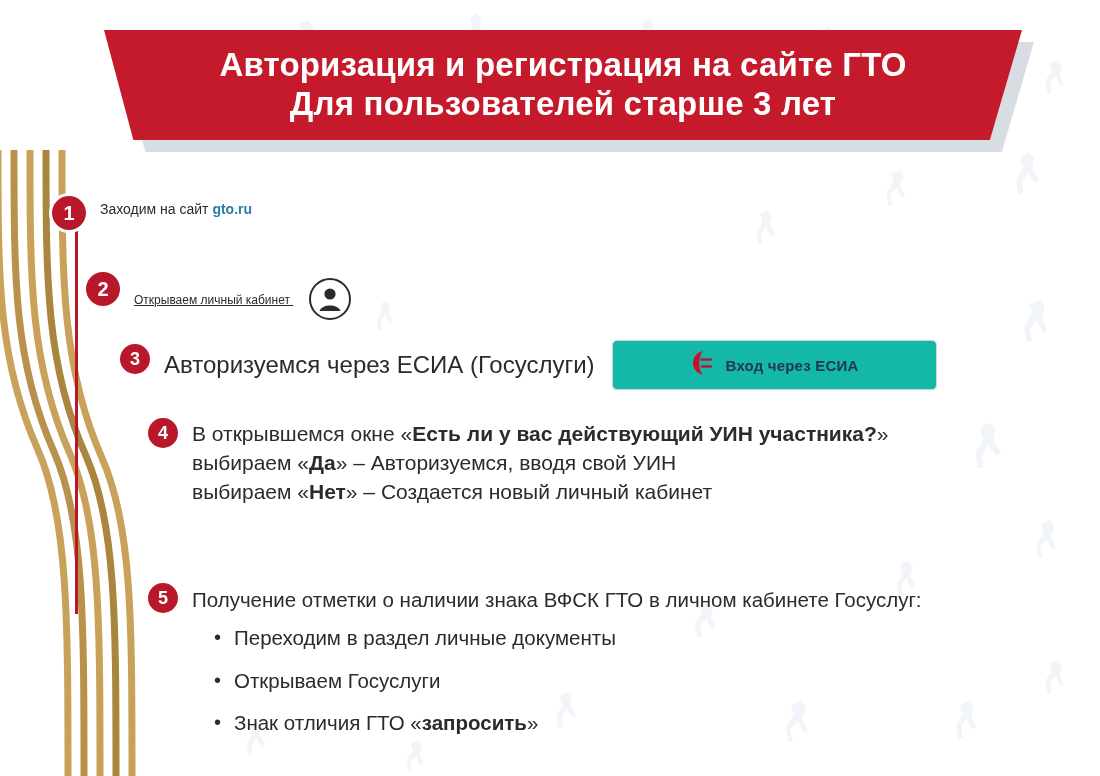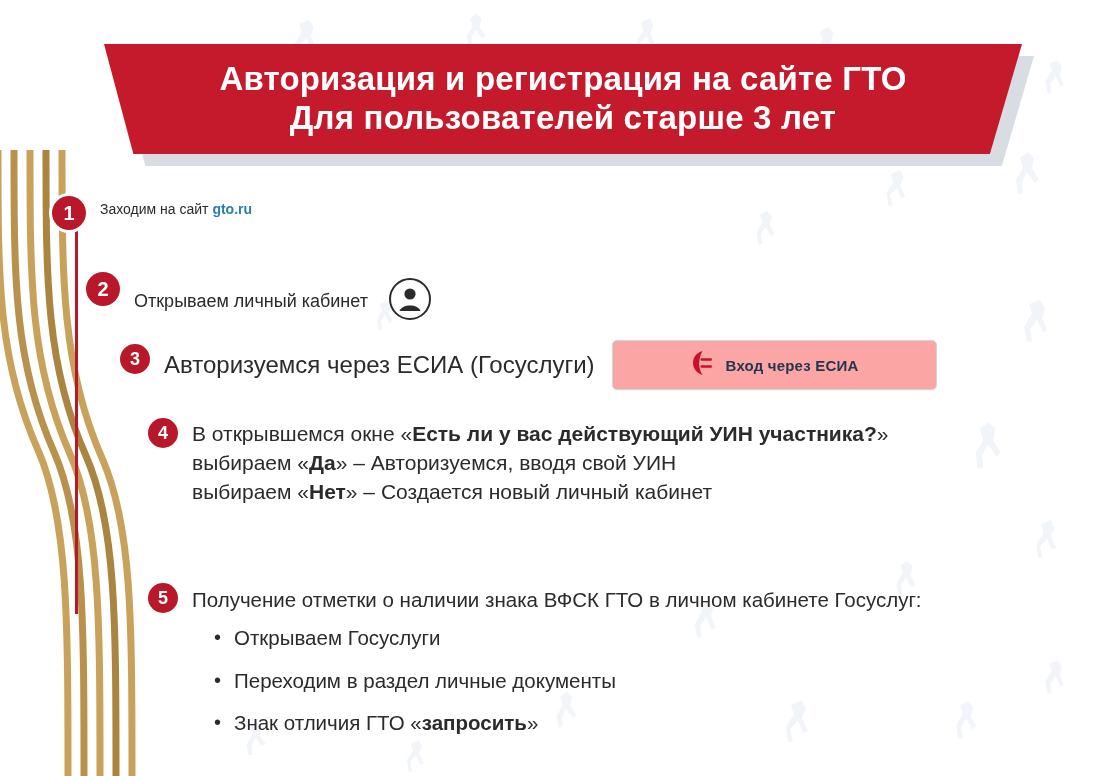--- a/index.html
+++ b/index.html
@@ -27,21 +27,21 @@
     position: absolute;
     inset: 0;
     pointer-events: none;
     opacity: 0.5;
   }
 
   
   .banner-wrap {
     position: absolute;
     left: 104px;
-    top: 44px;
+    top: 30px;
     width: 930px;
     height: 144px;
   }
   .banner-shadow {
     position: absolute;
     left: 12px;
     top: 12px;
     width: 918px;
     height: 110px;
     background: #d8dde3;
@@ -122,39 +122,39 @@
     color: #2c7fa3;
     font-weight: bold;
   }
 
   
   #step-1 { left: 52px; top: 196px; }
   #step-1 .txt { font-size: 14px; padding-top: 4px; }
 
   
   #step-2 { left: 86px; top: 272px; }
-  #step-2 .txt { font-size: 18px; padding-top: 4px; }
+  #step-2 .txt { font-size: 12px; padding-top: 4px; text-decoration: underline; }
   .person-icon {
     display: inline-block;
     vertical-align: middle;
     margin-left: 14px;
   }
 
   
   #step-3 { left: 120px; top: 344px; }
   #step-3 .txt { font-size: 24px; padding-top: 4px; }
 
   
   .esia-btn {
     position: absolute;
     left: 612px;
     top: 340px;
     width: 323px;
     height: 48px;
-    background: #fca5a5;
+    background: #14b8a6;
     border: 1px solid #ccd6e2;
     border-radius: 5px;
     display: flex;
     align-items: center;
     justify-content: center;
     gap: 11px;
     box-shadow: 0 1px 2px rgba(0,0,0,.05);
   }
   .esia-btn .label {
     font-size: 15px;
@@ -330,20 +330,20 @@
       <span class="l"><span>выбираем «</span><b>Да</b><span>» – Авторизуемся, вводя свой УИН</span></span>
       <span class="l"><span>выбираем «</span><b>Нет</b><span>» – Создается новый личный кабинет</span></span>
     </div>
   </div>
 
   <div class="step" id="step-5">
     <div class="num small">5</div>
     <div class="txt">
       <span>Получение отметки о наличии знака ВФСК ГТО в личном кабинете Госуслуг:</span>
       <ul class="sub-list">
+        <li>Переходим в раздел личные документы</li>
         <li>Открываем Госуслуги</li>
-        <li>Переходим в раздел личные документы</li>
         <li><span>Знак отличия ГТО «</span><b>запросить</b><span>»</span></li>
       </ul>
     </div>
   </div>
 
 </div>
 
 </body></html>

